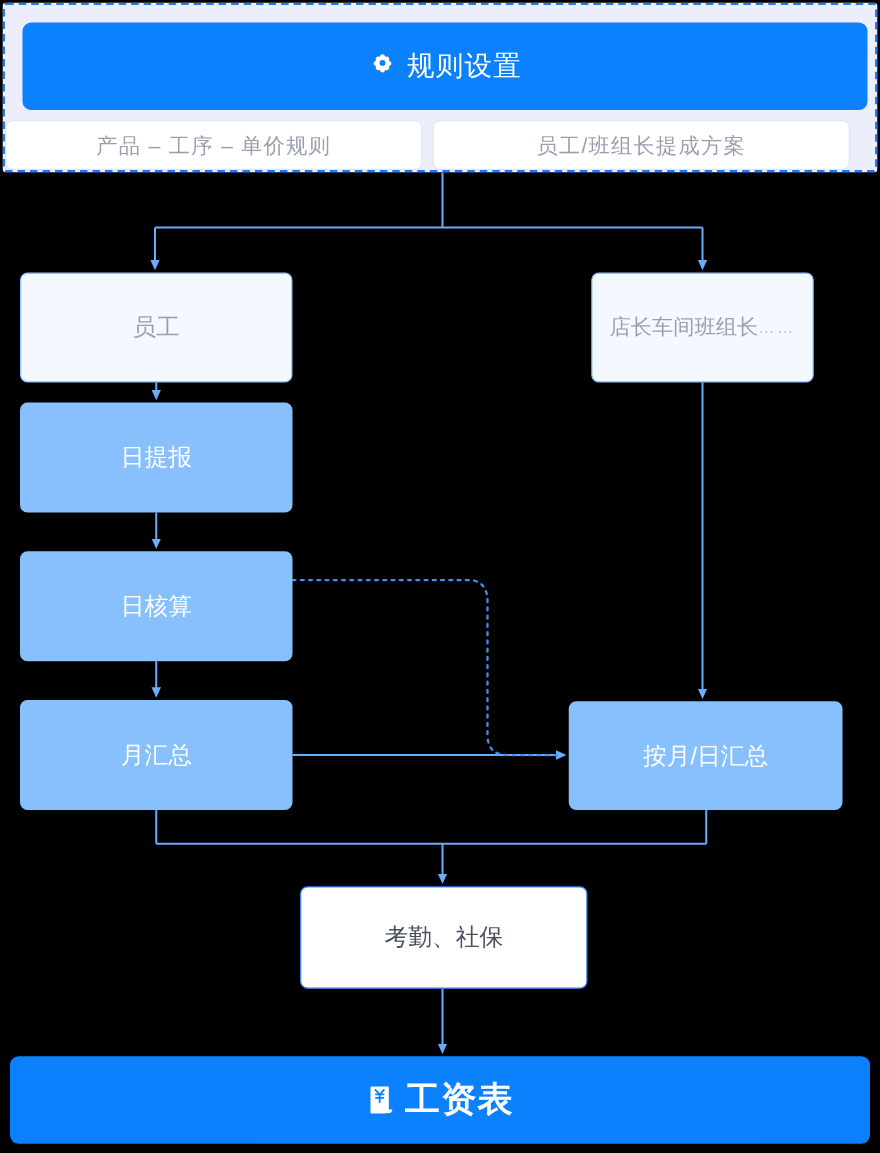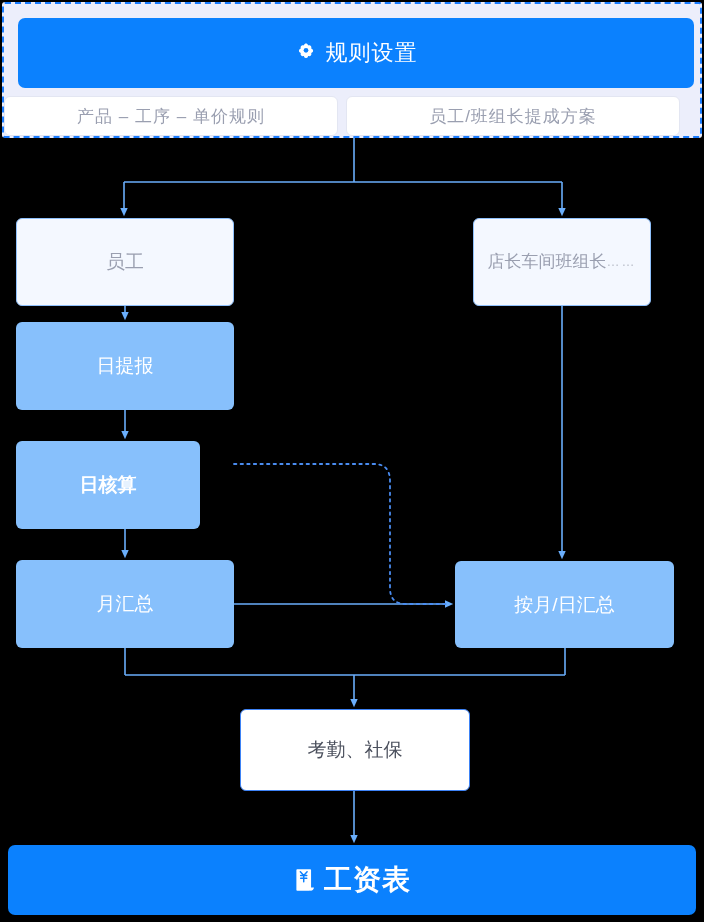--- a/index.html
+++ b/index.html
@@ -70,21 +70,21 @@
     background:#ffffff;
     border:1.5px solid #3d82f5;
     border-radius:6px;
     color:#4a4f5c;
   }
 
   .n-staff   {left:16px; top:218px; width:218px;height:88px;font-size:19px;}
   .n-leader  {left:473px;top:218px; width:178px;height:88px;font-size:17px;line-height:1.45;}
   .n-leader .dots{font-size:13px;letter-spacing:2px;color:#b9bdc9;}
   .n-daily   {left:16px; top:322px; width:218px;height:88px;font-size:19px;}
-  .n-calc    {left:16px; top:441px; width:184px;height:88px;font-size:19px;font-weight:bold;}
+  .n-calc    {left:16px; top:441px; width:218px;height:88px;font-size:19px;}
   .n-month   {left:16px; top:560px; width:218px;height:88px;font-size:19px;}
   .n-bymonth {left:455px;top:561px; width:219px;height:87px;font-size:19px;}
   .n-attend  {left:240px;top:709px; width:230px;height:82px;font-size:19px;}
 
   
   .payroll{
     position:absolute;left:8px;top:845px;width:688px;height:70px;
     box-sizing:border-box;
     background:#0b81fe;border-radius:7px;
     display:flex;align-items:center;justify-content:center;gap:9px;

